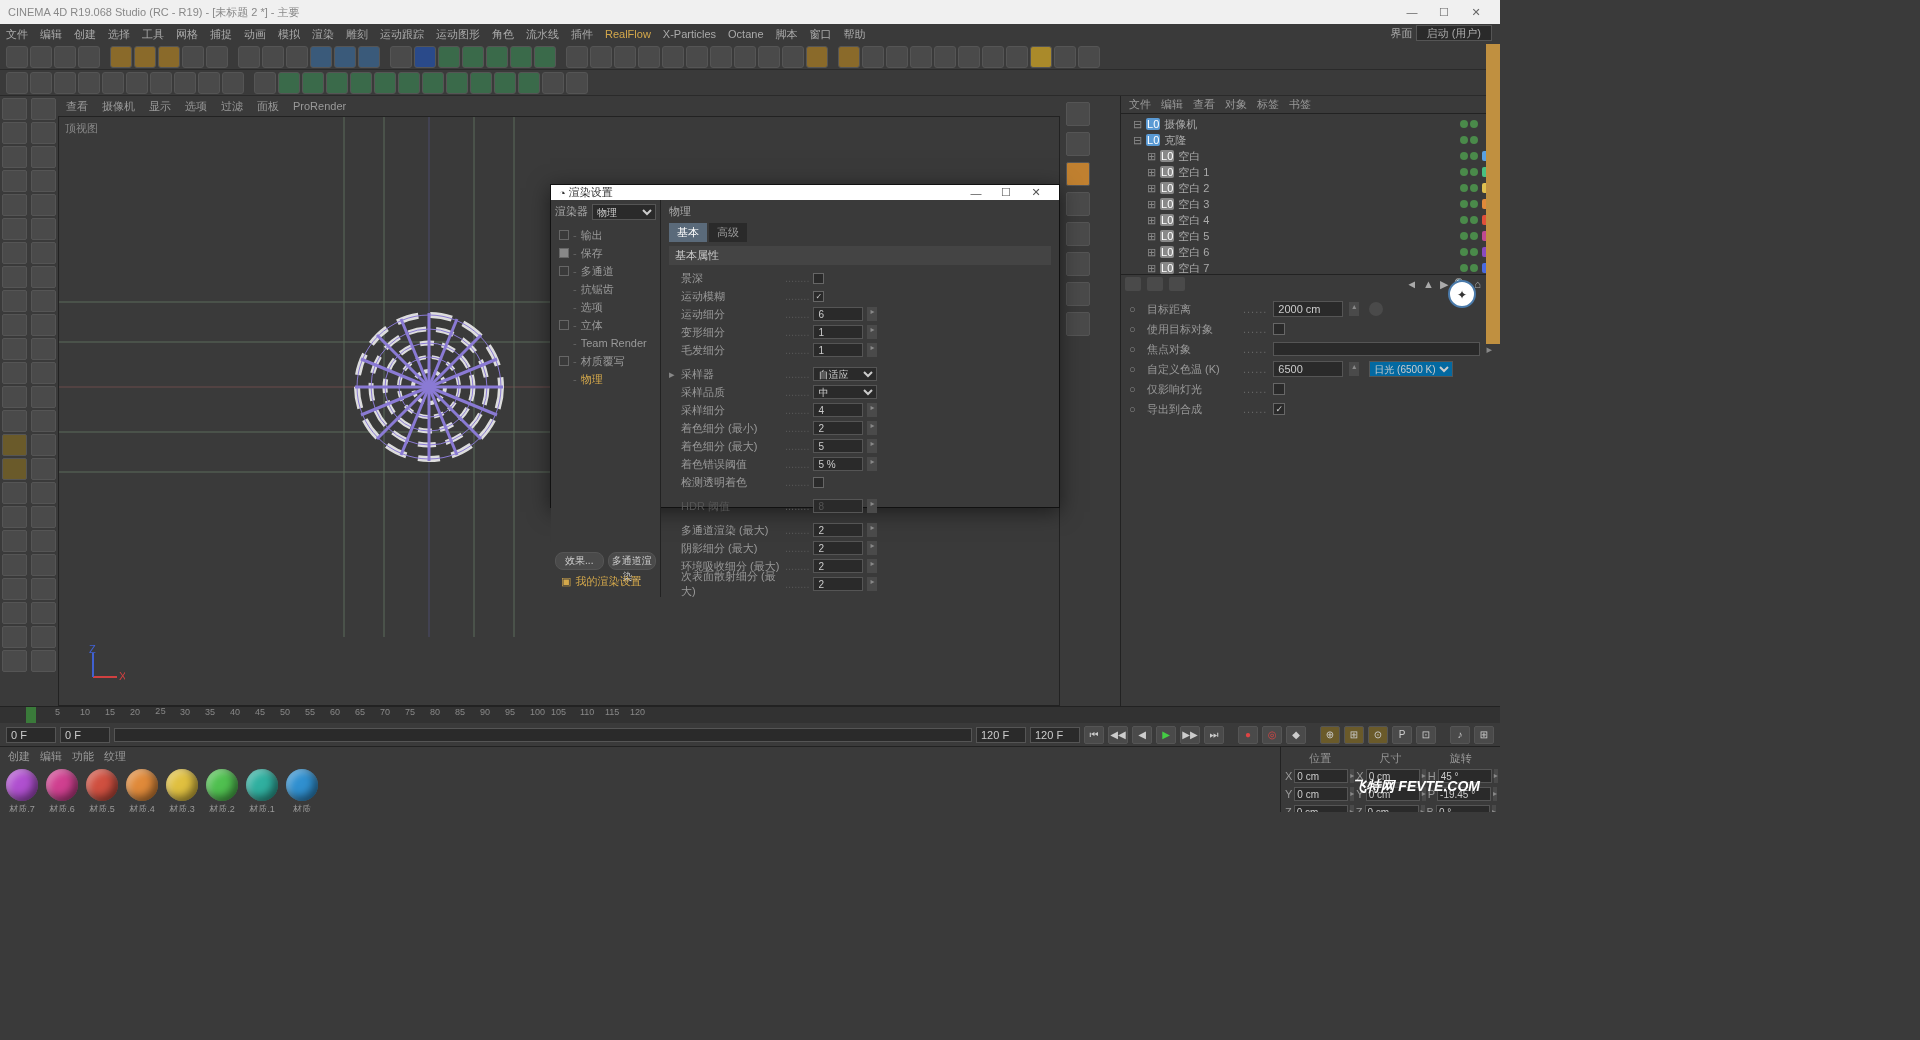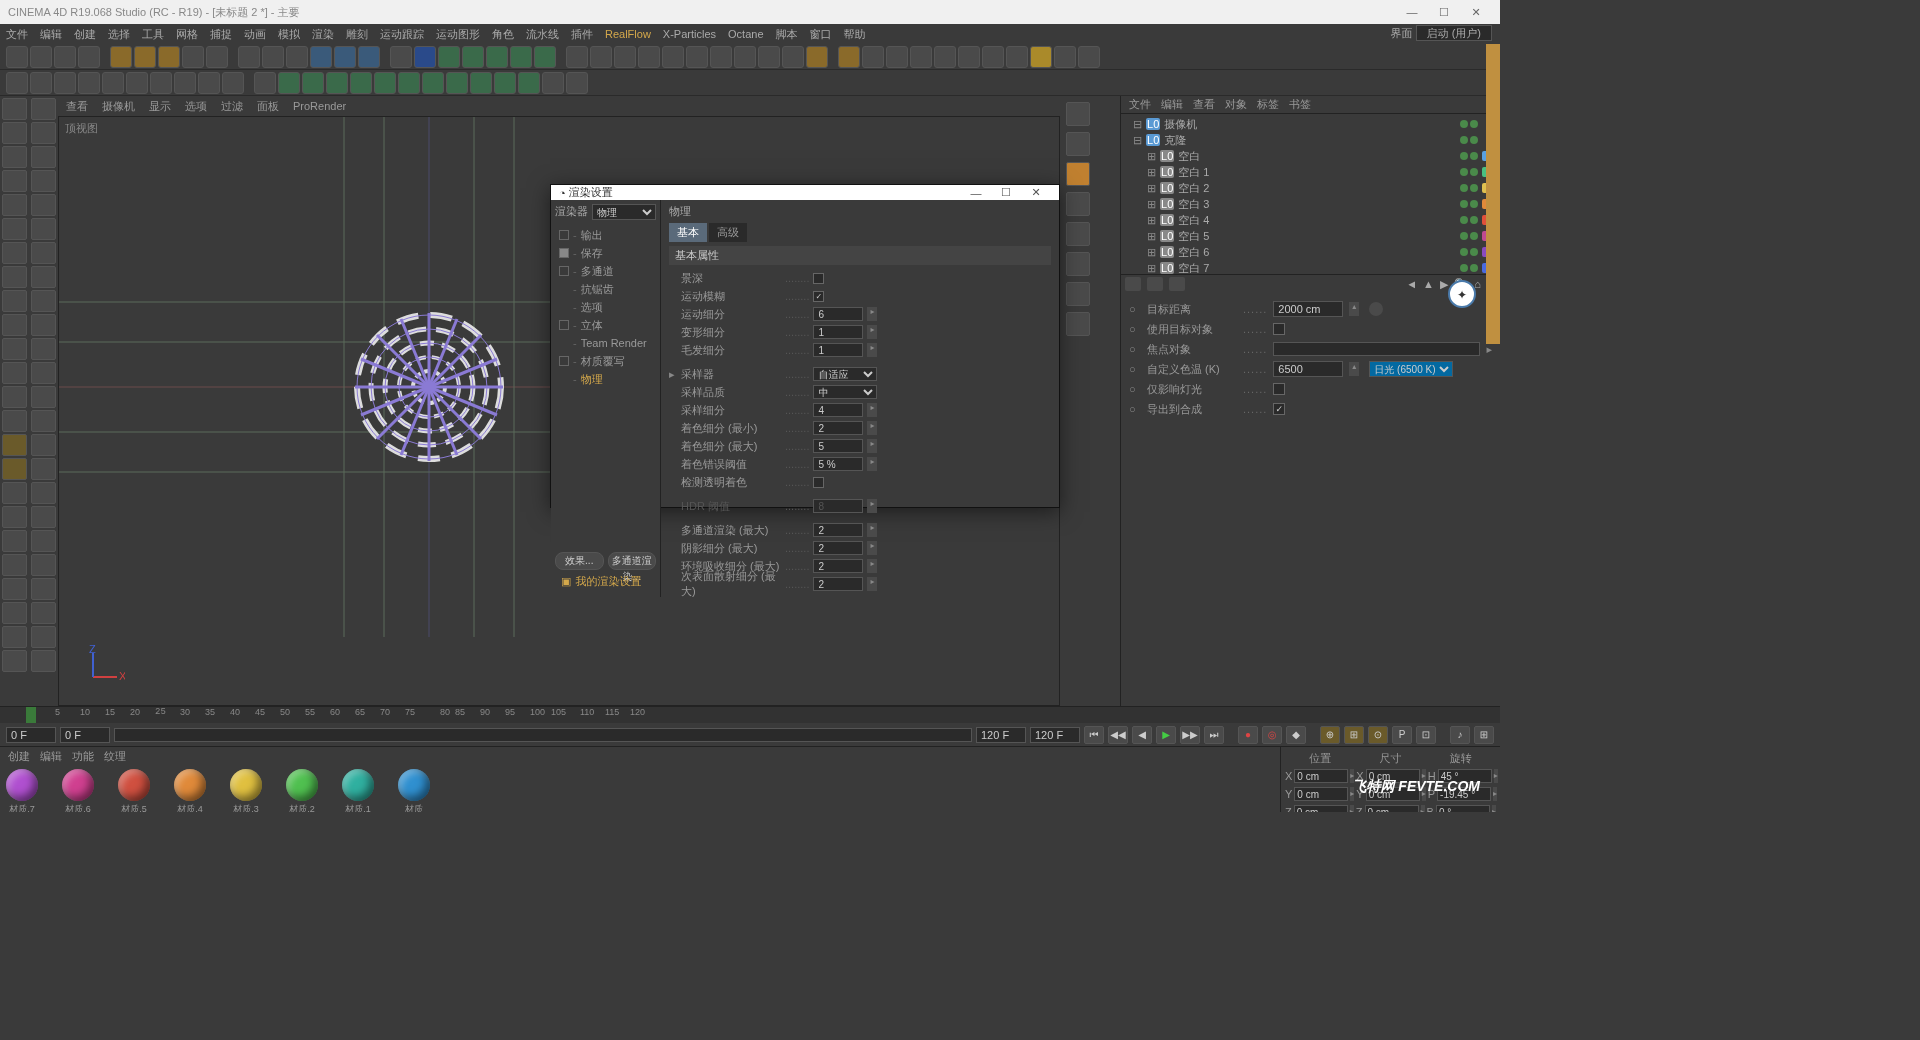--- a/index.html
+++ b/index.html
@@ -57,21 +57,21 @@
 .timeline-area { height: 40px; background: #3a3a3a; border-top: 1px solid #222; position: relative; }
 .ruler { height: 16px; background: #323232; position: relative; }
 .ruler-tick { position: absolute; top: 0; font-size: 9px; color: #888; }
 .transport { height: 24px; display: flex; align-items: center; padding: 0 6px; gap: 4px; }
 .tinput { background: #2a2a2a; border: 1px solid #555; color: #ccc; width: 50px; height: 16px; padding: 0 4px; }
 .tbtn2 { width: 20px; height: 18px; background: #4a4a4a; border: 1px solid #555; border-radius: 2px; text-align: center; line-height: 16px; color: #ccc; font-size: 10px; }
 .tslider { flex: 1; height: 14px; background: #2a2a2a; border: 1px solid #555; }
 .bottom-area { height: 80px; background: #3a3a3a; border-top: 1px solid #222; display: flex; }
 .mat-panel { flex: 1; }
 .mat-tabs { height: 18px; display: flex; gap: 10px; padding: 0 8px; color: #999; align-items: center; }
-.mat-grid { display: flex; gap: 20px; padding: 4px; }
+.mat-grid { display: flex; gap: 4px; padding: 4px; }
 .mat-item { width: 36px; text-align: center; }
 .mat-ball { width: 32px; height: 32px; border-radius: 50%; margin: 0 auto; box-shadow: inset -4px -4px 8px rgba(0,0,0,0.5), inset 4px 4px 6px rgba(255,255,255,0.3); }
 .mat-name { font-size: 9px; color: #999; margin-top: 2px; }
 .coord-panel { width: 220px; border-left: 1px solid #222; padding: 4px; }
 .coord-head { display: flex; justify-content: space-around; color: #999; height: 16px; text-align: right; }
 .coord-row { display: flex; gap: 2px; height: 18px; align-items: center; }
 .coord-row .cl { width: 12px; color: #999; }
 .coord-row input { width: 54px; height: 14px; background: #2a2a2a; border: 1px solid #555; color: #ccc; padding: 0 2px; font-size: 10px; }
 .coord-row .spin { width: 10px; height: 14px; background: #4a4a4a; font-size: 8px; text-align: center; line-height: 14px; color: #888; }
 .coord-foot { display: flex; gap: 4px; margin-top: 2px; }
@@ -534,21 +534,21 @@
       <span class="ruler-tick" style="left: 180px;">30</span>
       <span class="ruler-tick" style="left: 205px;">35</span>
       <span class="ruler-tick" style="left: 230px;">40</span>
       <span class="ruler-tick" style="left: 255px;">45</span>
       <span class="ruler-tick" style="left: 280px;">50</span>
       <span class="ruler-tick" style="left: 305px;">55</span>
       <span class="ruler-tick" style="left: 330px;">60</span>
       <span class="ruler-tick" style="left: 355px;">65</span>
       <span class="ruler-tick" style="left: 380px;">70</span>
       <span class="ruler-tick" style="left: 405px;">75</span>
-      <span class="ruler-tick" style="left: 440px; text-align: center;">80</span>
+      <span class="ruler-tick" style="left: 430px; text-align: center;">80</span>
       <span class="ruler-tick" style="left: 455px;">85</span>
       <span class="ruler-tick" style="left: 480px;">90</span>
       <span class="ruler-tick" style="left: 505px;">95</span>
       <span class="ruler-tick" style="left: 530px;">100</span>
       <span class="ruler-tick" style="left: 551px;">105</span>
       <span class="ruler-tick" style="left: 580px;">110</span>
       <span class="ruler-tick" style="left: 605px;">115</span>
       <span class="ruler-tick" style="left: 630px;">120</span>
       <div style="position: absolute; left: 26px; top: 0px; width: 10px; height: 16px; background: rgb(58, 122, 58);"></div>
     </div>

